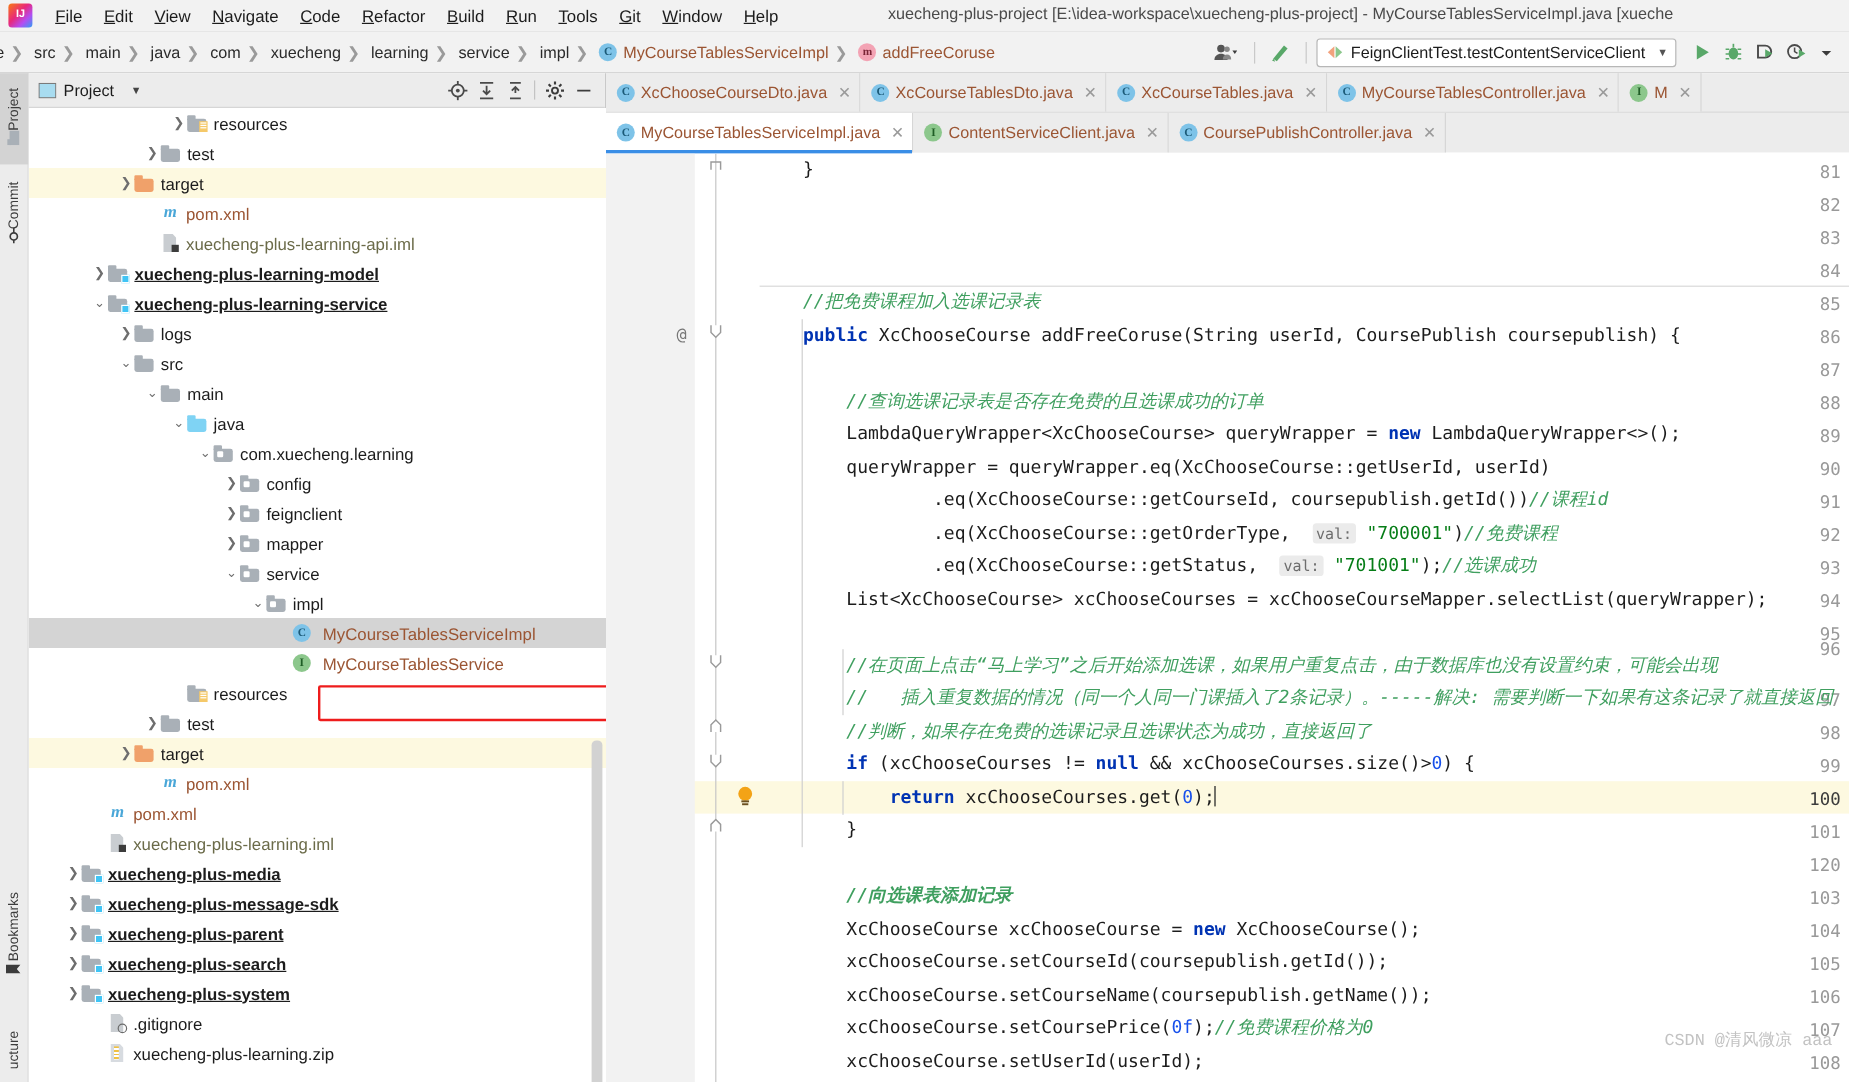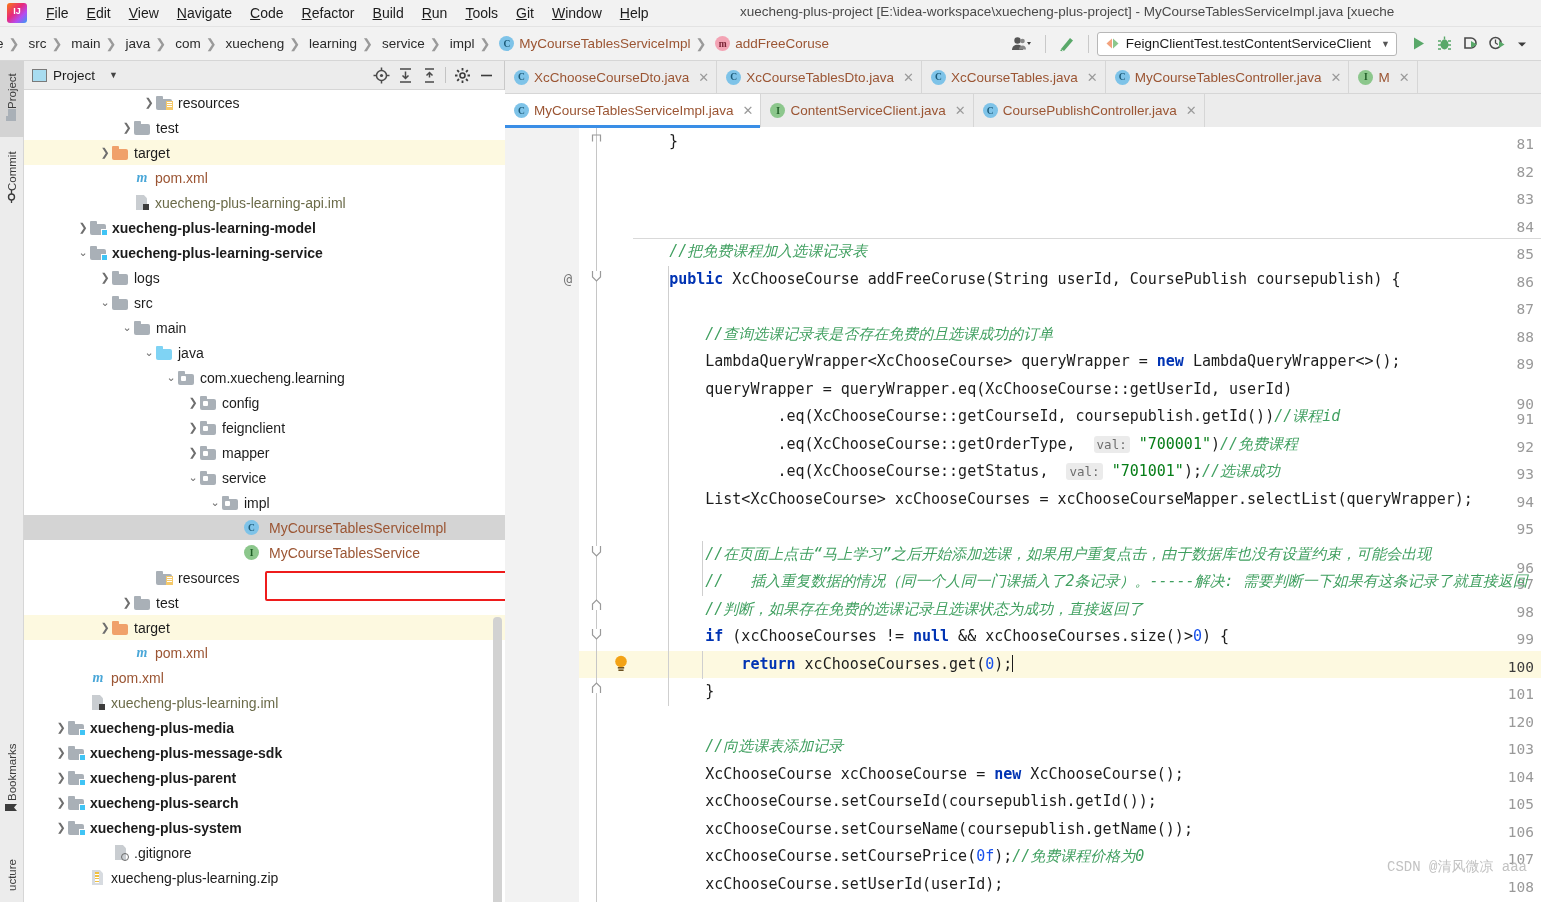--- a/index.html
+++ b/index.html
@@ -121,21 +121,21 @@
     font-size: 14px; color: #1c1c1c; white-space: nowrap;
     padding-right: 4px;
   }
   .trow.hl-yellow { background: #fdf9e0; }
   .trow.hl-sel { background: #d4d4d4; }
   .arrow {
     width: 14px; height: 14px; flex:0 0 auto; display:flex;
     align-items:center; justify-content:center; color:#6e6e6e; font-size: 11px;
   }
   .tlabel { margin-left: 5px; }
-  .tlabel.bold { font-weight: bold; }
+  .tlabel.bold { font-weight: bold; text-decoration: underline; }
   .tlabel.iml { color: #6b6b49; }
   .tlabel.xml { color: #9b5533; }
   .tlabel.cls { color: #9b5533; }
   .tlabel.zip { color: #1c1c1c; }
 
   
   .fico { width: 17px; height: 14px; flex:0 0 auto; position: relative; display:inline-block; }
   .fico .body { position:absolute; left:0; top:3px; width:16px; height:11px; border-radius:0 2px 2px 2px; }
   .fico .tab  { position:absolute; left:0; top:0px; width:7px; height:4px; border-radius:1px 1px 0 0; }
   .fico.grey .body, .fico.grey .tab { background:#a9b0b7; }
@@ -689,21 +689,21 @@
         </div>
         <div class="trow" style="padding-left: 30px;">
           <span class="arrow">❯</span>
           <span class="fico grey">
             <span class="tab"></span>
             <span class="body"></span>
             <span class="badge"></span>
           </span>
           <span class="tlabel bold">xuecheng-plus-system</span>
         </div>
-        <div class="trow" style="padding-left: 75px;">
+        <div class="trow" style="padding-left: 52px;">
           <span class="arrow"></span>
           <span class="gitico">
             <span class="pg"></span>
             <span class="ban"></span>
           </span>
           <span class="tlabel ">.gitignore</span>
         </div>
         <div class="trow" style="padding-left: 52px;">
           <span class="arrow"></span>
           <span class="zipico">
@@ -775,27 +775,27 @@
       <div id="lnums">
           <div class="lnum" style="top: 3px;">81</div>
           <div class="lnum" style="top: 30.5px;">82</div>
           <div class="lnum" style="top: 58px;">83</div>
           <div class="lnum" style="top: 85.5px;">84</div>
           <div class="lnum" style="top: 113px;">85</div>
           <div class="lnum" style="top: 140.5px;">86</div>
           <div class="lnum" style="top: 168px;">87</div>
           <div class="lnum" style="top: 195.5px;">88</div>
           <div class="lnum" style="top: 223px;">89</div>
-          <div class="lnum" style="top: 250.5px; margin-top: 12px;">90</div>
+          <div class="lnum" style="top: 250.5px;">90</div>
           <div class="lnum" style="top: 278px;">91</div>
           <div class="lnum" style="top: 305.5px;">92</div>
           <div class="lnum" style="top: 333px;">93</div>
           <div class="lnum" style="top: 360.5px;">94</div>
           <div class="lnum" style="top: 388px;">95</div>
-          <div class="lnum" style="top: 427px; text-align: right;">96</div>
+          <div class="lnum" style="top: 401px; text-align: right;">96</div>
           <div class="lnum" style="top: 443px;">97</div>
           <div class="lnum" style="top: 470.5px;">98</div>
           <div class="lnum" style="top: 498px;">99</div>
           <div class="lnum cur" style="top: 525.5px;">100</div>
           <div class="lnum" style="top: 553px;">101</div>
           <div class="lnum" style="top: 580.5px;">120</div>
           <div class="lnum" style="top: 608px;">103</div>
           <div class="lnum" style="top: 635.5px;">104</div>
           <div class="lnum" style="top: 663px;">105</div>
           <div class="lnum" style="top: 690.5px;">106</div>
@@ -868,21 +868,21 @@
           <div class="codeline" style="top: 330px;">                .eq(XcChooseCourse::getStatus,  <span class="hintparam">val:</span> <span class="str">"701001"</span>);<span class="cm">//选课成功</span></div>
           <div class="codeline" style="top: 357.5px;">        List&lt;XcChooseCourse&gt; xcChooseCourses = xcChooseCourseMapper.selectList(queryWrapper);</div>
           <div class="codeline" style="top: 385px;"></div>
           <div class="codeline" style="top: 412.5px;">        <span class="cm">//在页面上点击“马上学习”之后开始添加选课，如果用户重复点击，由于数据库也没有设置约束，可能会出现</span></div>
           <div class="codeline" style="top: 440px;">        <span class="cm">//   插入重复数据的情况（同一个人同一门课插入了2条记录）。-----解决: 需要判断一下如果有这条记录了就直接返回</span></div>
           <div class="codeline" style="top: 467.5px;">        <span class="cm">//判断，如果存在免费的选课记录且选课状态为成功，直接返回了</span></div>
           <div class="codeline" style="top: 495px;">        <span class="kw">if</span> (xcChooseCourses != <span class="kw">null</span> &amp;&amp; xcChooseCourses.size()&gt;<span class="num">0</span>) {</div>
           <div class="codeline" style="top: 522.5px;">            <span class="kw">return</span> xcChooseCourses.get(<span class="num">0</span>);<span class="caret"></span></div>
           <div class="codeline" style="top: 550px;">        }</div>
           <div class="codeline" style="top: 577.5px;"></div>
-          <div class="codeline" style="top: 605px;">        <span class="cm">//向选课表添加记录</span></div>
+          <div class="codeline" style="top: 605px; font-weight: bold;">        <span class="cm">//向选课表添加记录</span></div>
           <div class="codeline" style="top: 632.5px;">        XcChooseCourse xcChooseCourse = <span class="kw">new</span> XcChooseCourse();</div>
           <div class="codeline" style="top: 660px;">        xcChooseCourse.setCourseId(coursepublish.getId());</div>
           <div class="codeline" style="top: 687.5px;">        xcChooseCourse.setCourseName(coursepublish.getName());</div>
           <div class="codeline" style="top: 715px;">        xcChooseCourse.setCoursePrice(<span class="num">0f</span>);<span class="cm">//免费课程价格为0</span></div>
           <div class="codeline" style="top: 742.5px;">        xcChooseCourse.setUserId(userId);</div>
         </div>
 
       <div class="watermark">CSDN @清风微凉 aaa</div>
     </div>
   </div>

